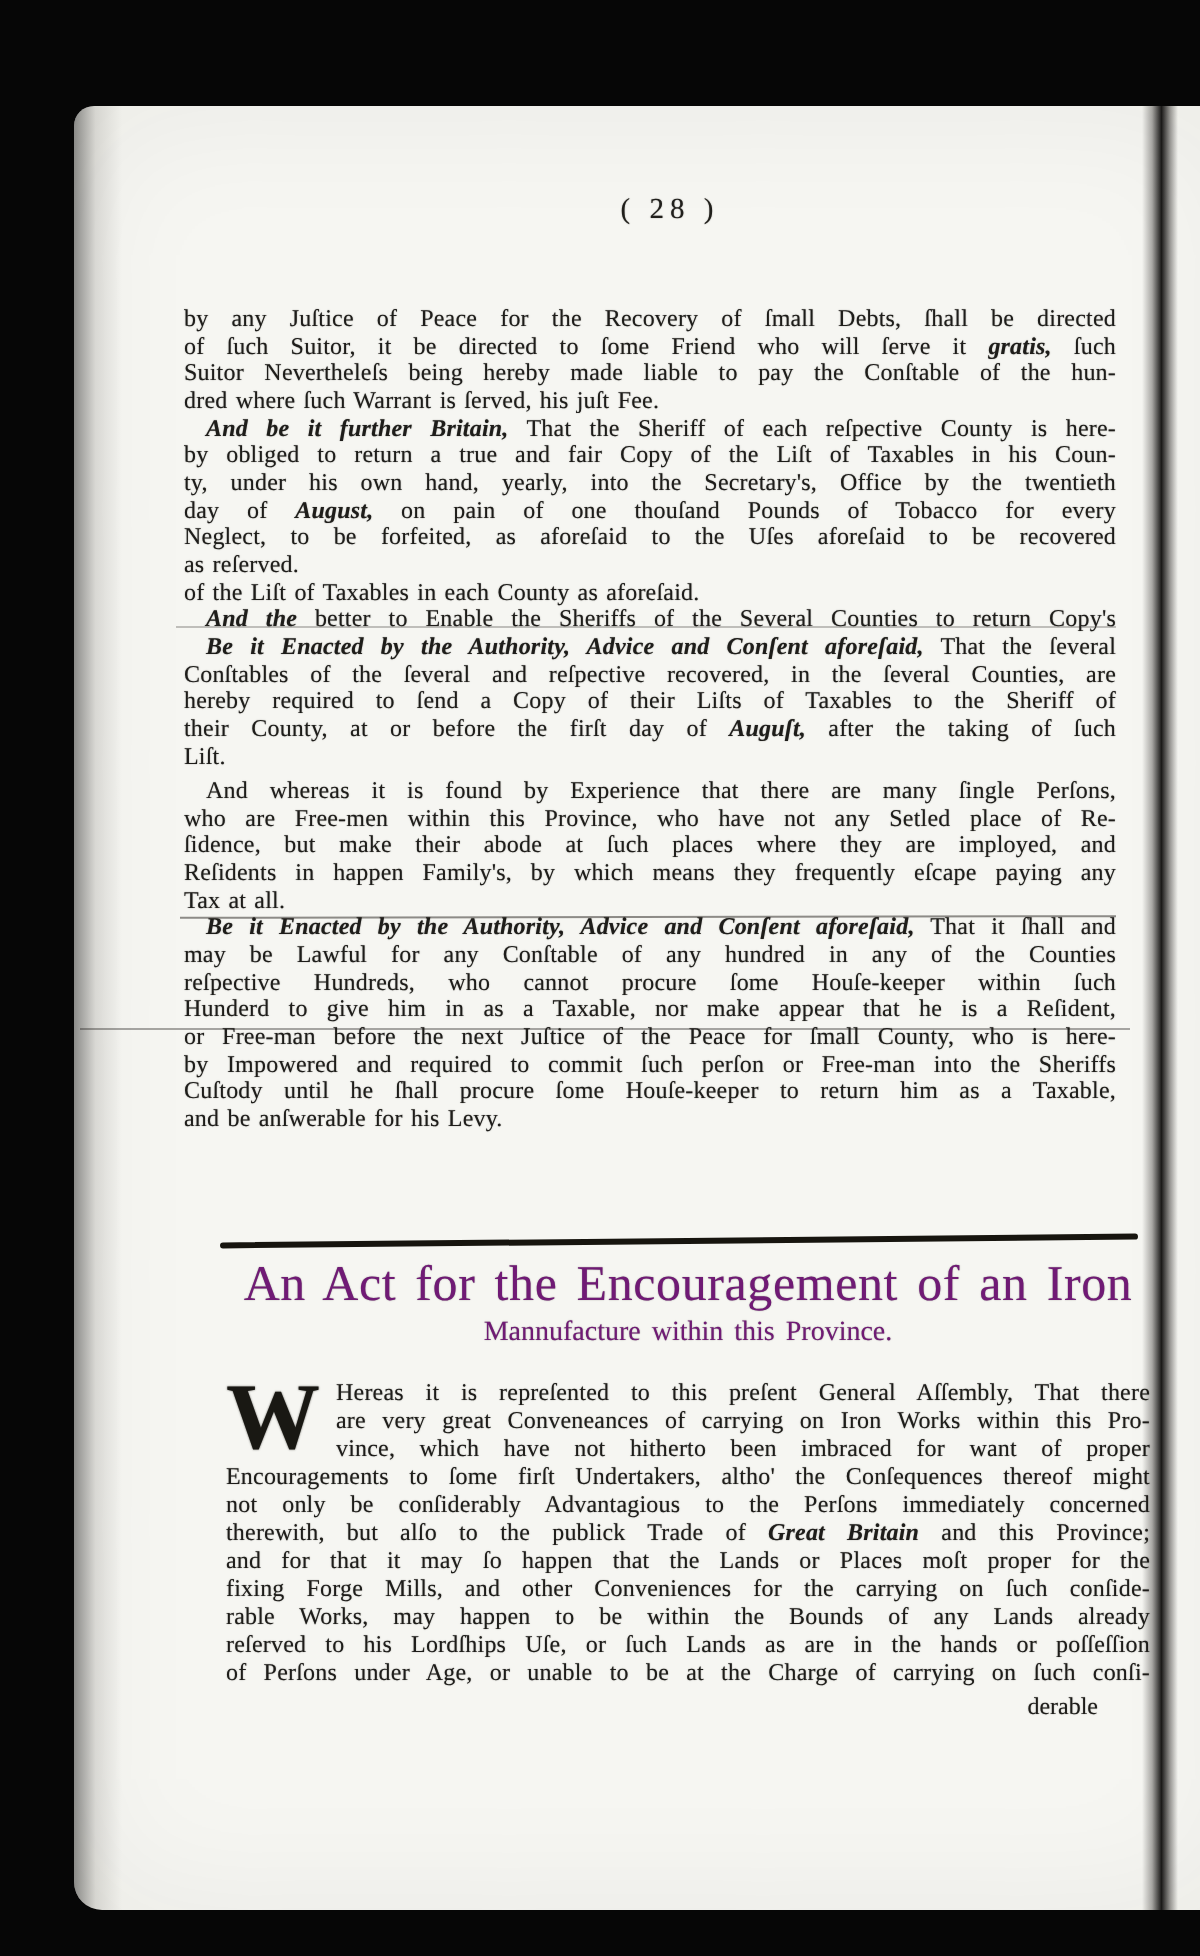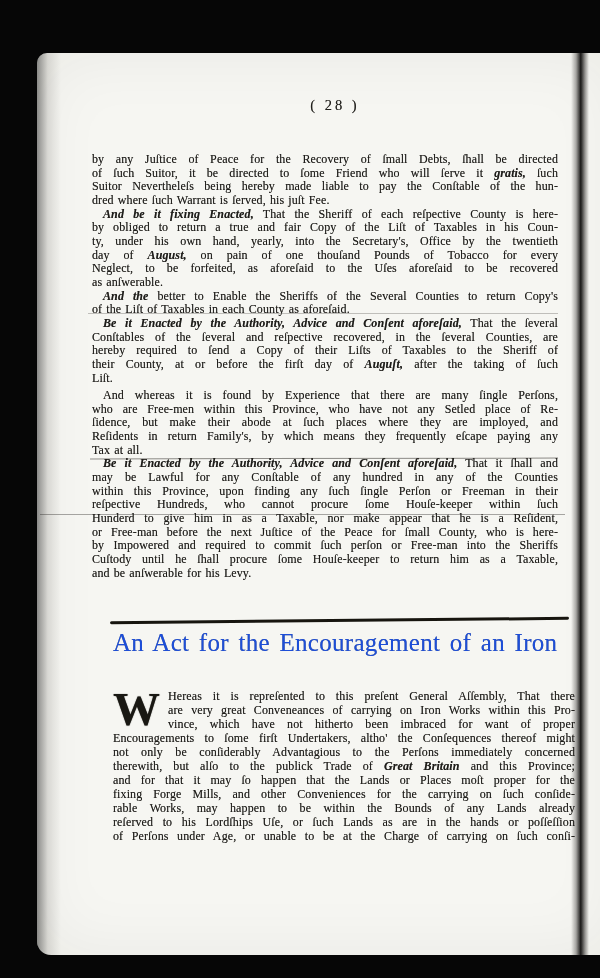--- a/index.html
+++ b/index.html
@@ -64,21 +64,21 @@
   
   .act-rule {
     position: absolute; top: 566px; left: 73px;
     width: 459px; height: 2.6px;
     background: #17150f;
     transform: rotate(-0.55deg);
     border-radius: 2px;
   }
   .act-head {
     position: absolute; top: 575px; left: 76px; width: 462px;
-    color: #1d4ed8;
+    text-align: center; color: #701a75;
     text-shadow: 0 0 0.6px rgba(30,28,24,0.5);
   }
   .act-title {
     font-size: 25px; line-height: 29px;
     word-spacing: 3px; letter-spacing: 0.3px;
     white-space: nowrap;
   }
   .act-subtitle {
     font-size: 14px; line-height: 17px;
     word-spacing: 2px; margin-top: 1px;
@@ -122,80 +122,81 @@
   <div class="pagenum">( 28 )</div>
 
   <div class="toptext">
     <div class="para">
         <div class="line">by any Juſtice of Peace for the Recovery of ſmall Debts, ſhall be directed</div>
         <div class="line">of ſuch Suitor, it be directed to ſome Friend who will ſerve it <i>gratis,</i> ſuch</div>
         <div class="line">Suitor Nevertheleſs being hereby made liable to pay the Conſtable of the hun-</div>
         <div class="line last">dred where ſuch Warrant is ſerved, his juſt Fee.</div>
       </div>
     <div class="para">
-        <div class="line first"><i>And be it fixing Enacted,</i> That the Sheriff of each reſpective County is here-</div>
+        <div class="line first"><i>And be it further Britain,</i> That the Sheriff of each reſpective County is here-</div>
         <div class="line">by obliged to return a true and fair Copy of the Liſt of Taxables in his Coun-</div>
         <div class="line">ty, under his own hand, yearly, into the Secretary's, Office by the twentieth</div>
         <div class="line">day of <i>August,</i> on pain of one thouſand Pounds of Tobacco for every</div>
         <div class="line">Neglect, to be forfeited, as aforeſaid to the Uſes aforeſaid to be recovered</div>
-        <div class="line last">as anſwerable.</div>
-      </div>
-    <div class="para">
+        <div class="line last">as reſerved.</div>
+      </div>
+    <div class="para">
+        <div class="line last">of the Liſt of Taxables in each County as aforeſaid.</div>
         <div class="line first"><i>And the</i> better to Enable the Sheriffs of the Several Counties to return Copy's</div>
-        <div class="line last">of the Liſt of Taxables in each County as aforeſaid.</div>
       </div>
     <div class="para">
         <div class="line first"><i>Be it Enacted by the Authority, Advice and Conſent aforeſaid,</i> That the ſeveral</div>
         <div class="line">Conſtables of the ſeveral and reſpective recovered, in the ſeveral Counties, are</div>
         <div class="line">hereby required to ſend a Copy of their Liſts of Taxables to the Sheriff of</div>
         <div class="line">their County, at or before the firſt day of <i>Auguſt,</i> after the taking of ſuch</div>
         <div class="line last">Liſt.</div>
       </div>
     <div class="para gap">
         <div class="line first">And whereas it is found by Experience that there are many ſingle Perſons,</div>
         <div class="line">who are Free-men within this Province, who have not any Setled place of Re-</div>
         <div class="line">ſidence, but make their abode at ſuch places where they are imployed, and</div>
-        <div class="line">Reſidents in return Family's, by which means they frequently eſcape paying any</div>
+        <div class="line">Reſidents in happen Family's, by which means they frequently eſcape paying any</div>
         <div class="line last">Tax at all.</div>
       </div>
     <div class="para">
         <div class="line first"><i>Be it Enacted by the Authority, Advice and Conſent aforeſaid,</i> That it ſhall and</div>
         <div class="line">may be Lawful for any Conſtable of any hundred in any of the Counties</div>
-        <div class="line">within this Province, upon finding any ſuch ſingle Perſon or Freeman in their</div>
         <div class="line">reſpective Hundreds, who cannot procure ſome Houſe-keeper within ſuch</div>
         <div class="line">Hunderd to give him in as a Taxable, nor make appear that he is a Reſident,</div>
         <div class="line">or Free-man before the next Juſtice of the Peace for ſmall County, who is here-</div>
         <div class="line">by Impowered and required to commit ſuch perſon or Free-man into the Sheriffs</div>
         <div class="line">Cuſtody until he ſhall procure ſome Houſe-keeper to return him as a Taxable,</div>
         <div class="line last">and be anſwerable for his Levy.</div>
       </div>
   </div>
 
   <div class="act-rule"></div>
 
   <div class="act-head">
     <div class="act-title">An Act for the Encouragement of an Iron</div>
+    <div class="act-subtitle">Mannufacture within this Province.</div>
   </div>
 
   <div class="whereas">
     <span class="dropcap">W</span>
     <div class="wlines">
         <div class="line">Hereas it is repreſented to this preſent General Aſſembly, That there</div>
         <div class="line">are very great Conveneances of carrying on Iron Works within this Pro-</div>
         <div class="line">vince, which have not hitherto been imbraced for want of proper</div>
         <div class="line">Encouragements to ſome firſt Undertakers, altho' the Conſequences thereof might</div>
         <div class="line">not only be conſiderably Advantagious to the Perſons immediately concerned</div>
         <div class="line">therewith, but alſo to the publick Trade of <i>Great Britain</i> and this Province;</div>
         <div class="line">and for that it may ſo happen that the Lands or Places moſt proper for the</div>
         <div class="line">fixing Forge Mills, and other Conveniences for the carrying on ſuch conſide-</div>
         <div class="line">rable Works, may happen to be within the Bounds of any Lands already</div>
         <div class="line">reſerved to his Lordſhips Uſe, or ſuch Lands as are in the hands or poſſeſſion</div>
         <div class="line">of Perſons under Age, or unable to be at the Charge of carrying on ſuch conſi-</div>
       </div>
   </div>
 
+  <div class="catchword">derable</div>
 
 </div>
 
 <div class="gutter"></div>
 <div class="streak streak-1"></div>
 <div class="streak streak-2"></div>
 <div class="streak streak-3"></div>
 
 </body></html>

